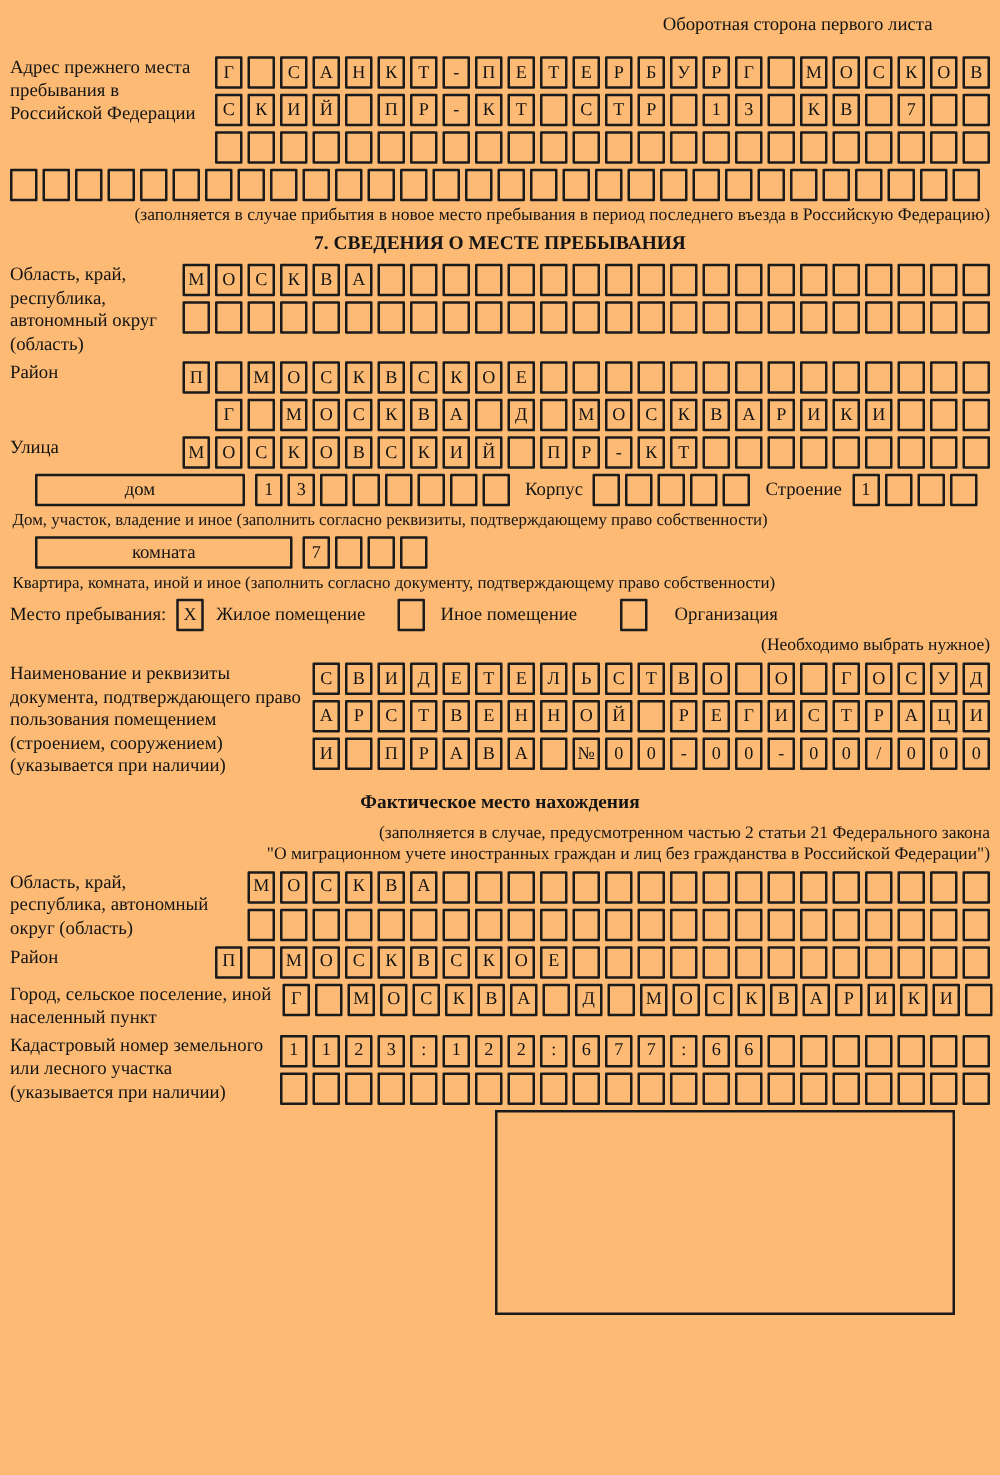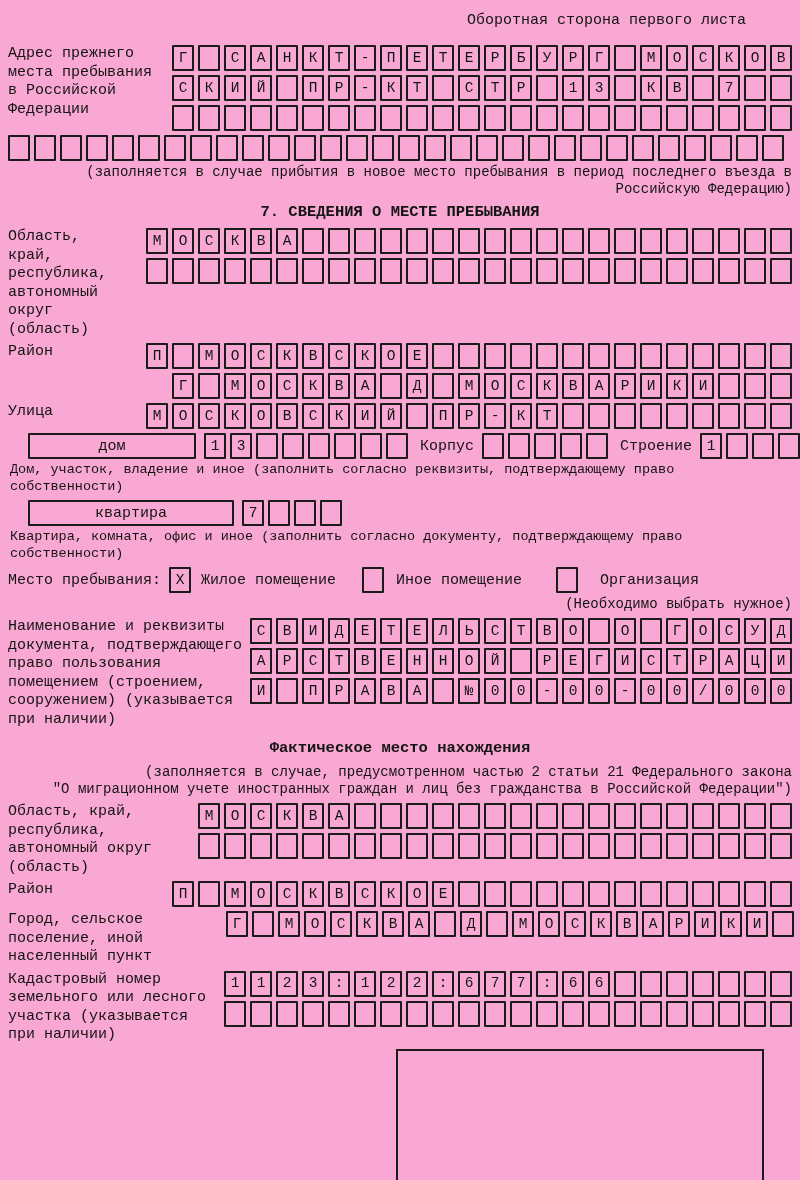--- a/index.html
+++ b/index.html
@@ -1,19 +1,19 @@
 <!DOCTYPE html>
 <html><head>
 <meta charset="utf-8">
 <style>
   html,body{margin:0;padding:0;background:#fff;}
   .page{
     width:800px;height:1180px;box-sizing:border-box;
-    background:#f9a8d4;color:#141414;
-    font-family:Liberation Mono, monospace;
+    background:#fdba74;color:#141414;
+    font-family:Liberation Serif, serif;
     padding:12px 8px 0 8px;overflow:hidden;position:relative;
   }
   .header-note{font-size:15px;text-align:right;padding-right:46px;margin-bottom:16px;}
   .line{display:flex;align-items:flex-start;margin-bottom:4px;}
   .lbl{font-size:15px;line-height:18.5px;flex:0 0 auto;}
   .rows{margin-left:auto;display:flex;flex-direction:column;gap:4px;}
   .box-row{display:flex;gap:4px;justify-content:flex-end;margin-left:auto;flex:0 0 auto;}
   .box-row.full{margin:4px 0 0 0;justify-content:flex-start;}
   .cell{
     box-sizing:border-box;width:22px;height:26px;flex:0 0 auto;
@@ -349,29 +349,29 @@
     <div class="box-row" style="margin-left:0;">
         <div class="cell">1</div>
         <div class="cell"></div>
         <div class="cell"></div>
         <div class="cell"></div>
       </div>
   </div>
   <div class="note-left">Дом, участок, владение и иное (заполнить согласно реквизиты, подтверждающему право собственности)</div>
 
   <div class="house-line">
-    <div class="wide-box" style="width:206px;">квартира</div>
+    <div class="wide-box" style="width:206px;">комната</div>
     <div class="box-row" style="margin-left:8px;">
         <div class="cell">7</div>
         <div class="cell"></div>
         <div class="cell"></div>
         <div class="cell"></div>
       </div>
   </div>
-  <div class="note-left">Квартира, комната, офис и иное (заполнить согласно документу, подтверждающему право собственности)</div>
+  <div class="note-left">Квартира, комната, иной и иное (заполнить согласно документу, подтверждающему право собственности)</div>
 
   <div class="stay-line">
     <span>Место пребывания:</span>
     <div class="chk" style="margin:0 10px 0 8px;">X</div>
     <span>Жилое помещение</span>
     <div class="chk" style="margin:0 12px 0 26px;"></div>
     <span>Иное помещение</span>
     <div class="chk" style="margin:0 22px 0 34px;"></div>
     <span>Организация</span>
   </div>

